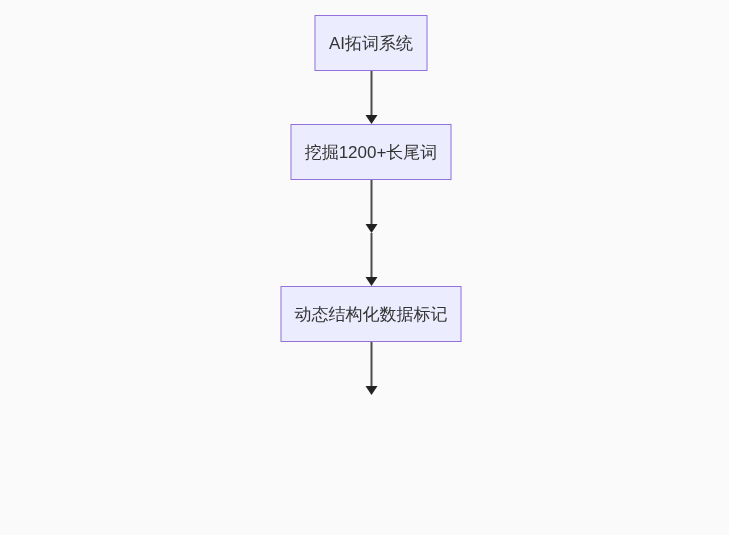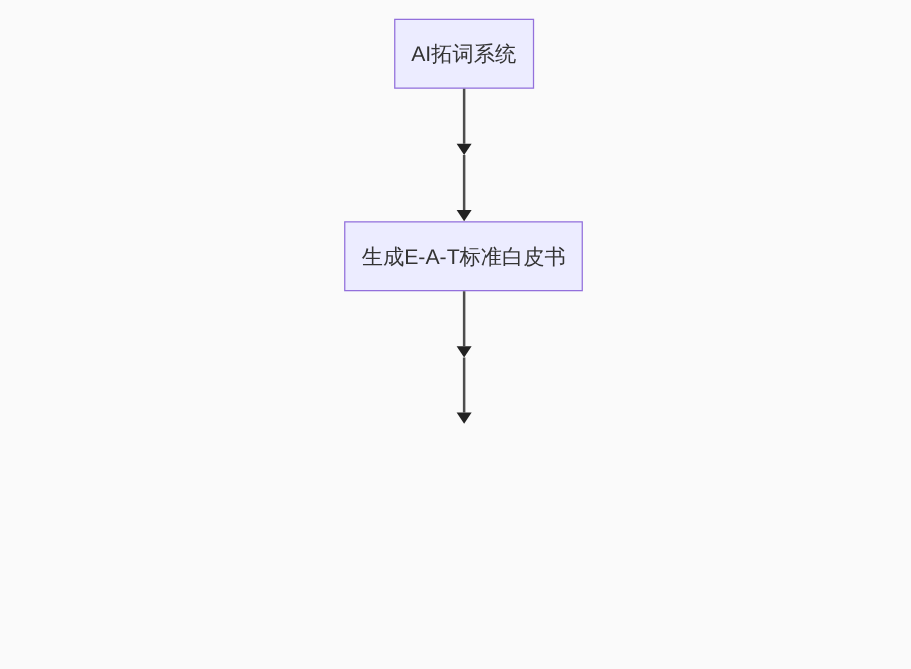--- a/index.html
+++ b/index.html
@@ -63,36 +63,39 @@
 
     <div class="node">
       <span>AI拓词系统</span>
     </div>
 
     <div class="arrow">
       <div class="arrow-line"></div>
       <div class="arrow-head"></div>
     </div>
 
-
-    <div class="arrow">
-      <div class="arrow-line"></div>
-      <div class="arrow-head"></div>
-    </div>
-
     <div class="node">
-      <span>生成E-A-T标准白皮书</span>
+      <span>挖掘1200+长尾词</span>
     </div>
 
     <div class="arrow">
       <div class="arrow-line"></div>
       <div class="arrow-head"></div>
     </div>
 
 
     <div class="arrow">
       <div class="arrow-line"></div>
       <div class="arrow-head"></div>
     </div>
 
+    <div class="node">
+      <span>动态结构化数据标记</span>
+    </div>
+
+    <div class="arrow">
+      <div class="arrow-line"></div>
+      <div class="arrow-head"></div>
+    </div>
+
 
   </div>
 </div>
 
 </body></html>

